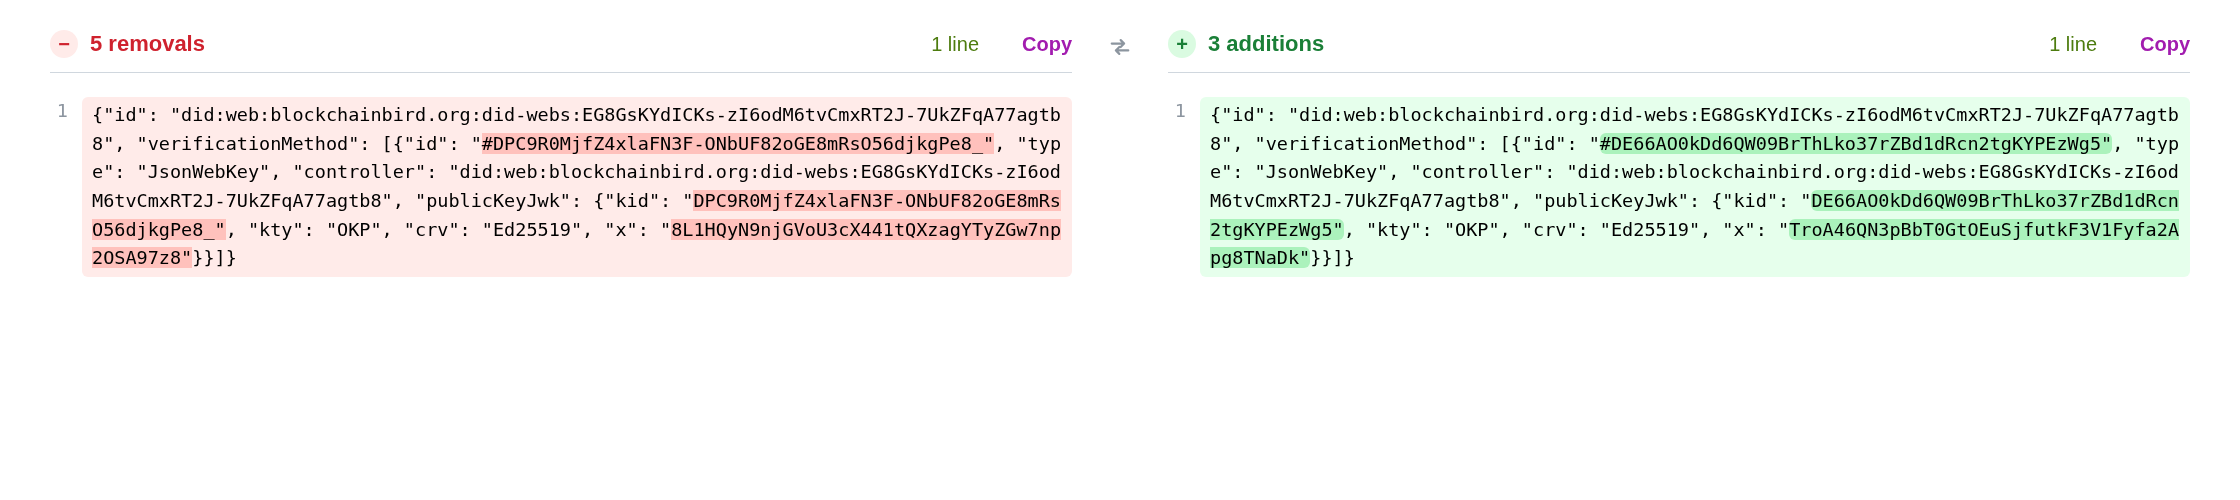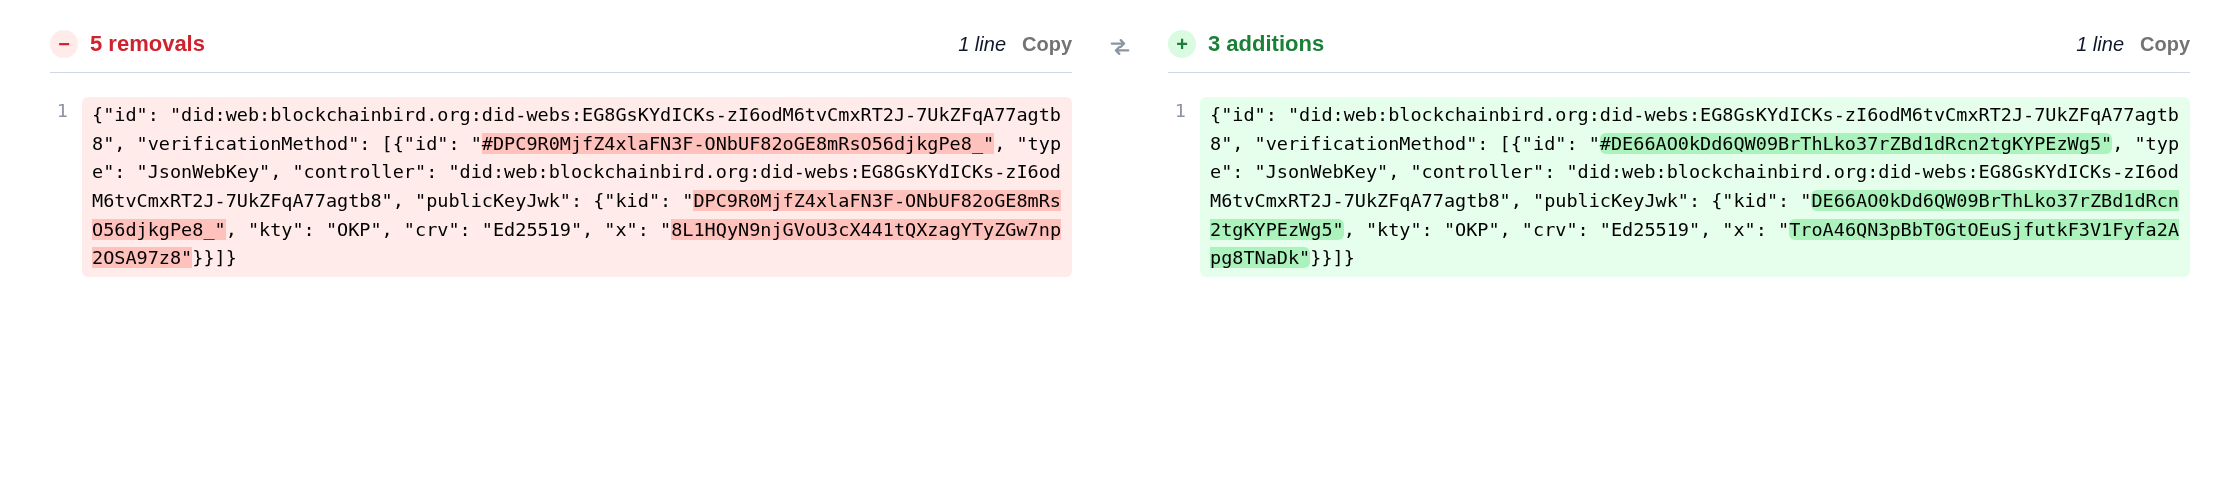--- a/index.html
+++ b/index.html
@@ -54,25 +54,26 @@
     font-weight: 600;
   }
   .summary-removal { color: #cf222e; }
   .summary-addition { color: #1a7f37; }
   .header-right {
     display: flex;
     align-items: center;
     gap: 16px;
     font-size: 20px;
   }
-  .lines-text { color: #0f172a; font-style: italic; }
+  .lines-text { color: #4d7c0f; }
   .copy-btn {
-    color: #737373;
+    color: #a21caf;
     font-weight: 600;
     cursor: pointer;
+    margin-left: 27px;
   }
   .swap-col {
     width: 36px;
     display: flex;
     align-items: center;
     justify-content: center;
     padding-top: 6px;
   }
   .swap-icon {
     color: #8c959f;

